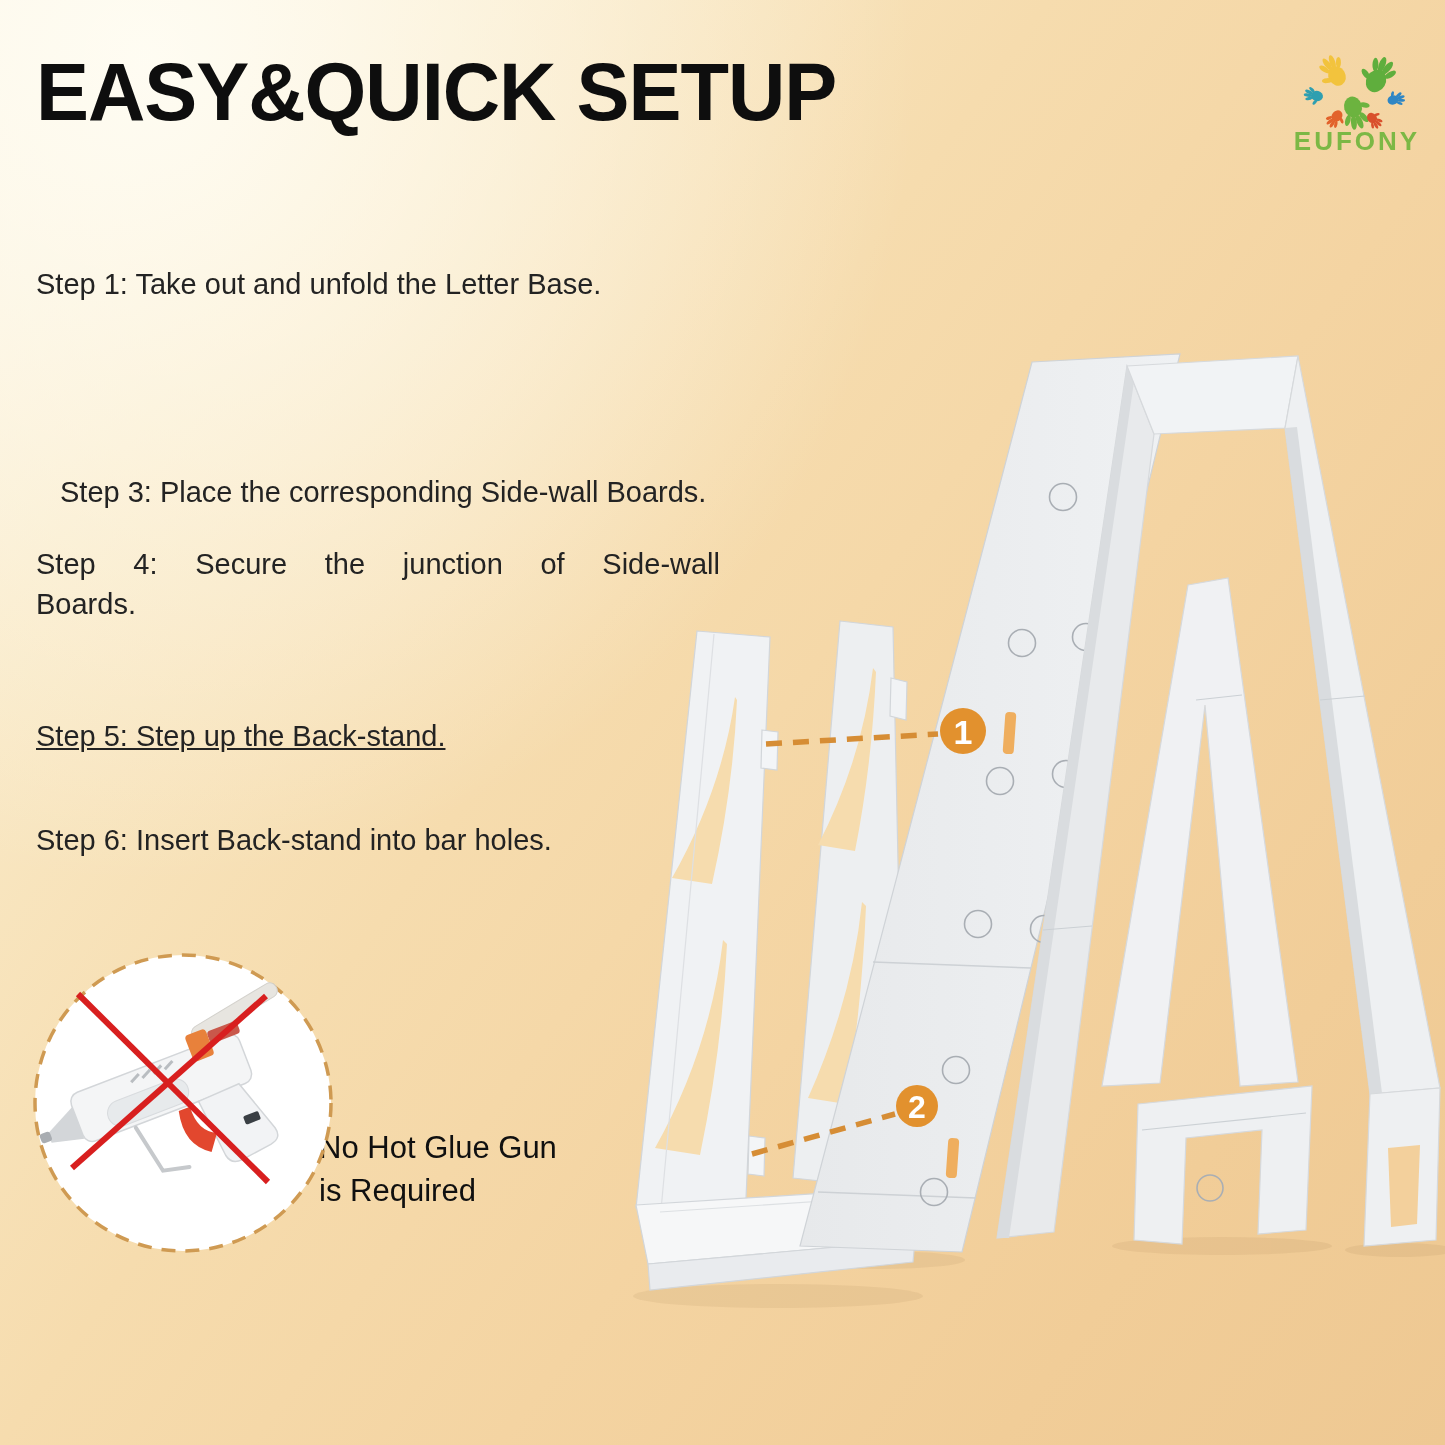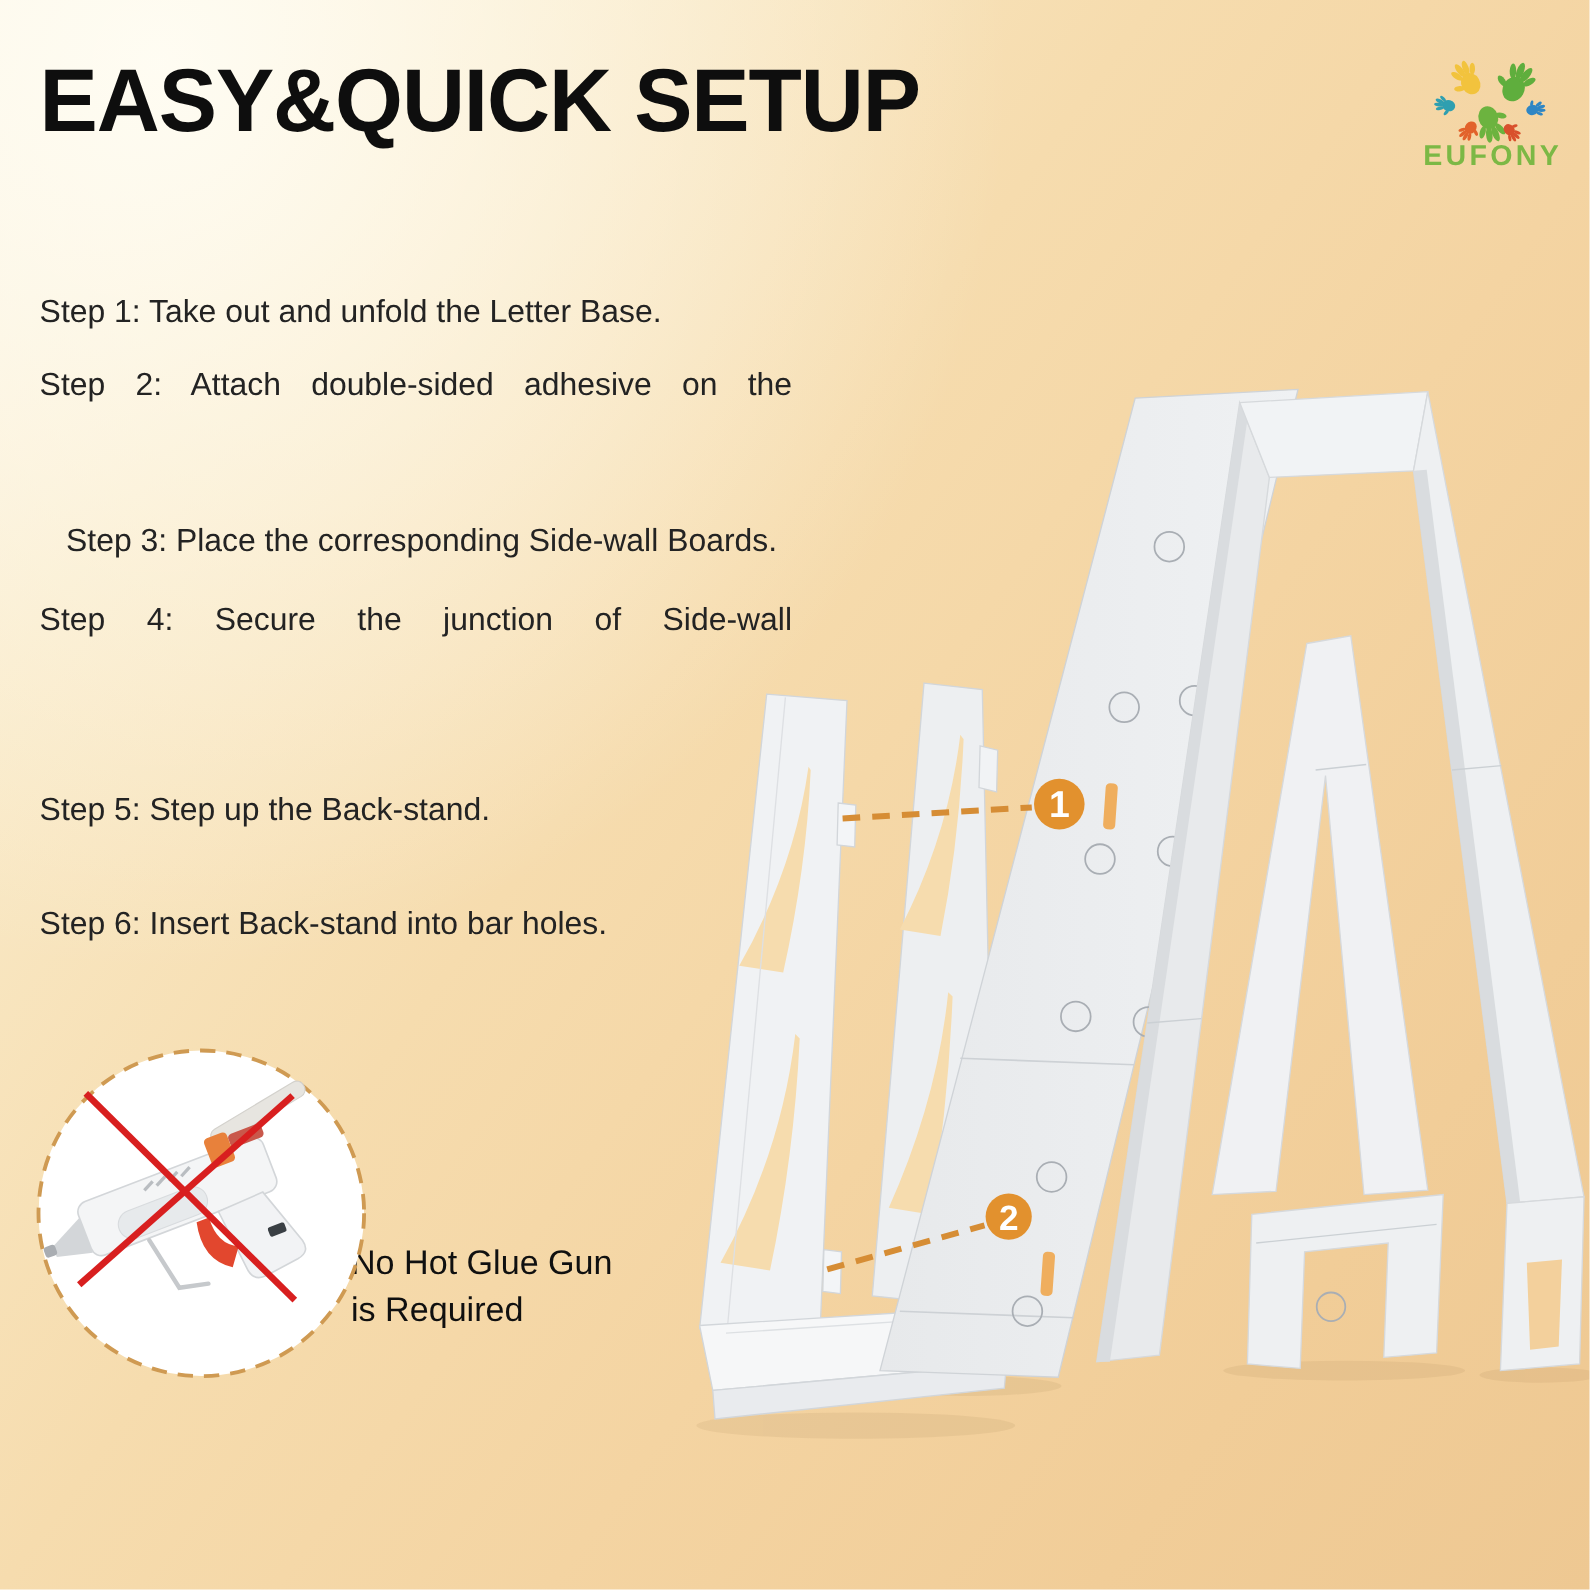--- a/index.html
+++ b/index.html
@@ -13,46 +13,46 @@
   }
   .title{
     position:absolute; left:36px; top:46px;
     font-size:81px; font-weight:800; letter-spacing:-1px; color:#0e0e0e;
     transform:scaleX(.98); transform-origin:left top; white-space:nowrap;
   }
   .step{ position:absolute; left:36px; width:684px; font-size:29px; line-height:40px; color:#232323; }
   .step .line{ white-space:nowrap; }
   .step .jline{ white-space:normal; text-align:justify; text-align-last:justify; }
   .s1{ top:224px;margin-top:40px; } .s2{ top:330px; } .s3{ top:472px;margin-left:24px; }
-  .s4{ top:544px; } .s5{ top:716px; } .s6{ top:820px; }
+  .s4{ top:544px; } .s5{ top:716px;text-decoration:underline; } .s6{ top:820px; }
   .note{
     position:absolute; left:296px; top:1126px;
     font-size:31px; line-height:43px; color:#101010; display:flex; gap:11px;
   }
   .note .ast{ transform:translateY(-4px); }
   svg.scene{ position:absolute; inset:0; width:1445px; height:1445px; }
   .brand-text{ font-family:"Liberation Sans", sans-serif; font-weight:bold; }
   .marker-num{ font-family:"Liberation Sans", sans-serif; font-weight:bold; fill:#ffffff; }
 </style>
 </head>
 <body>
 
 <h1 class="title">EASY&amp;QUICK SETUP</h1>
 
 <div class="step s1">
   <div class="line">Step 1: Take out and unfold the Letter Base.</div>
 </div>
 <div class="step s2">
-  <div class="jline">Step 2: Attach double-sided adhesive on the</div>
 </div>
 <div class="step s3">
   <div class="line">Step 3: Place the corresponding Side-wall Boards.</div>
 </div>
 <div class="step s4">
   <div class="jline">Step 4: Secure the junction of Side-wall</div>
+  <div class="line">Boards.</div>
 </div>
 <div class="step s5">
   <div class="line">Step 5: Step up the Back-stand.</div>
 </div>
 <div class="step s6">
   <div class="line">Step 6: Insert Back-stand into bar holes.</div>
 </div>
 
 <div class="note">
   <span class="ast">*</span>

